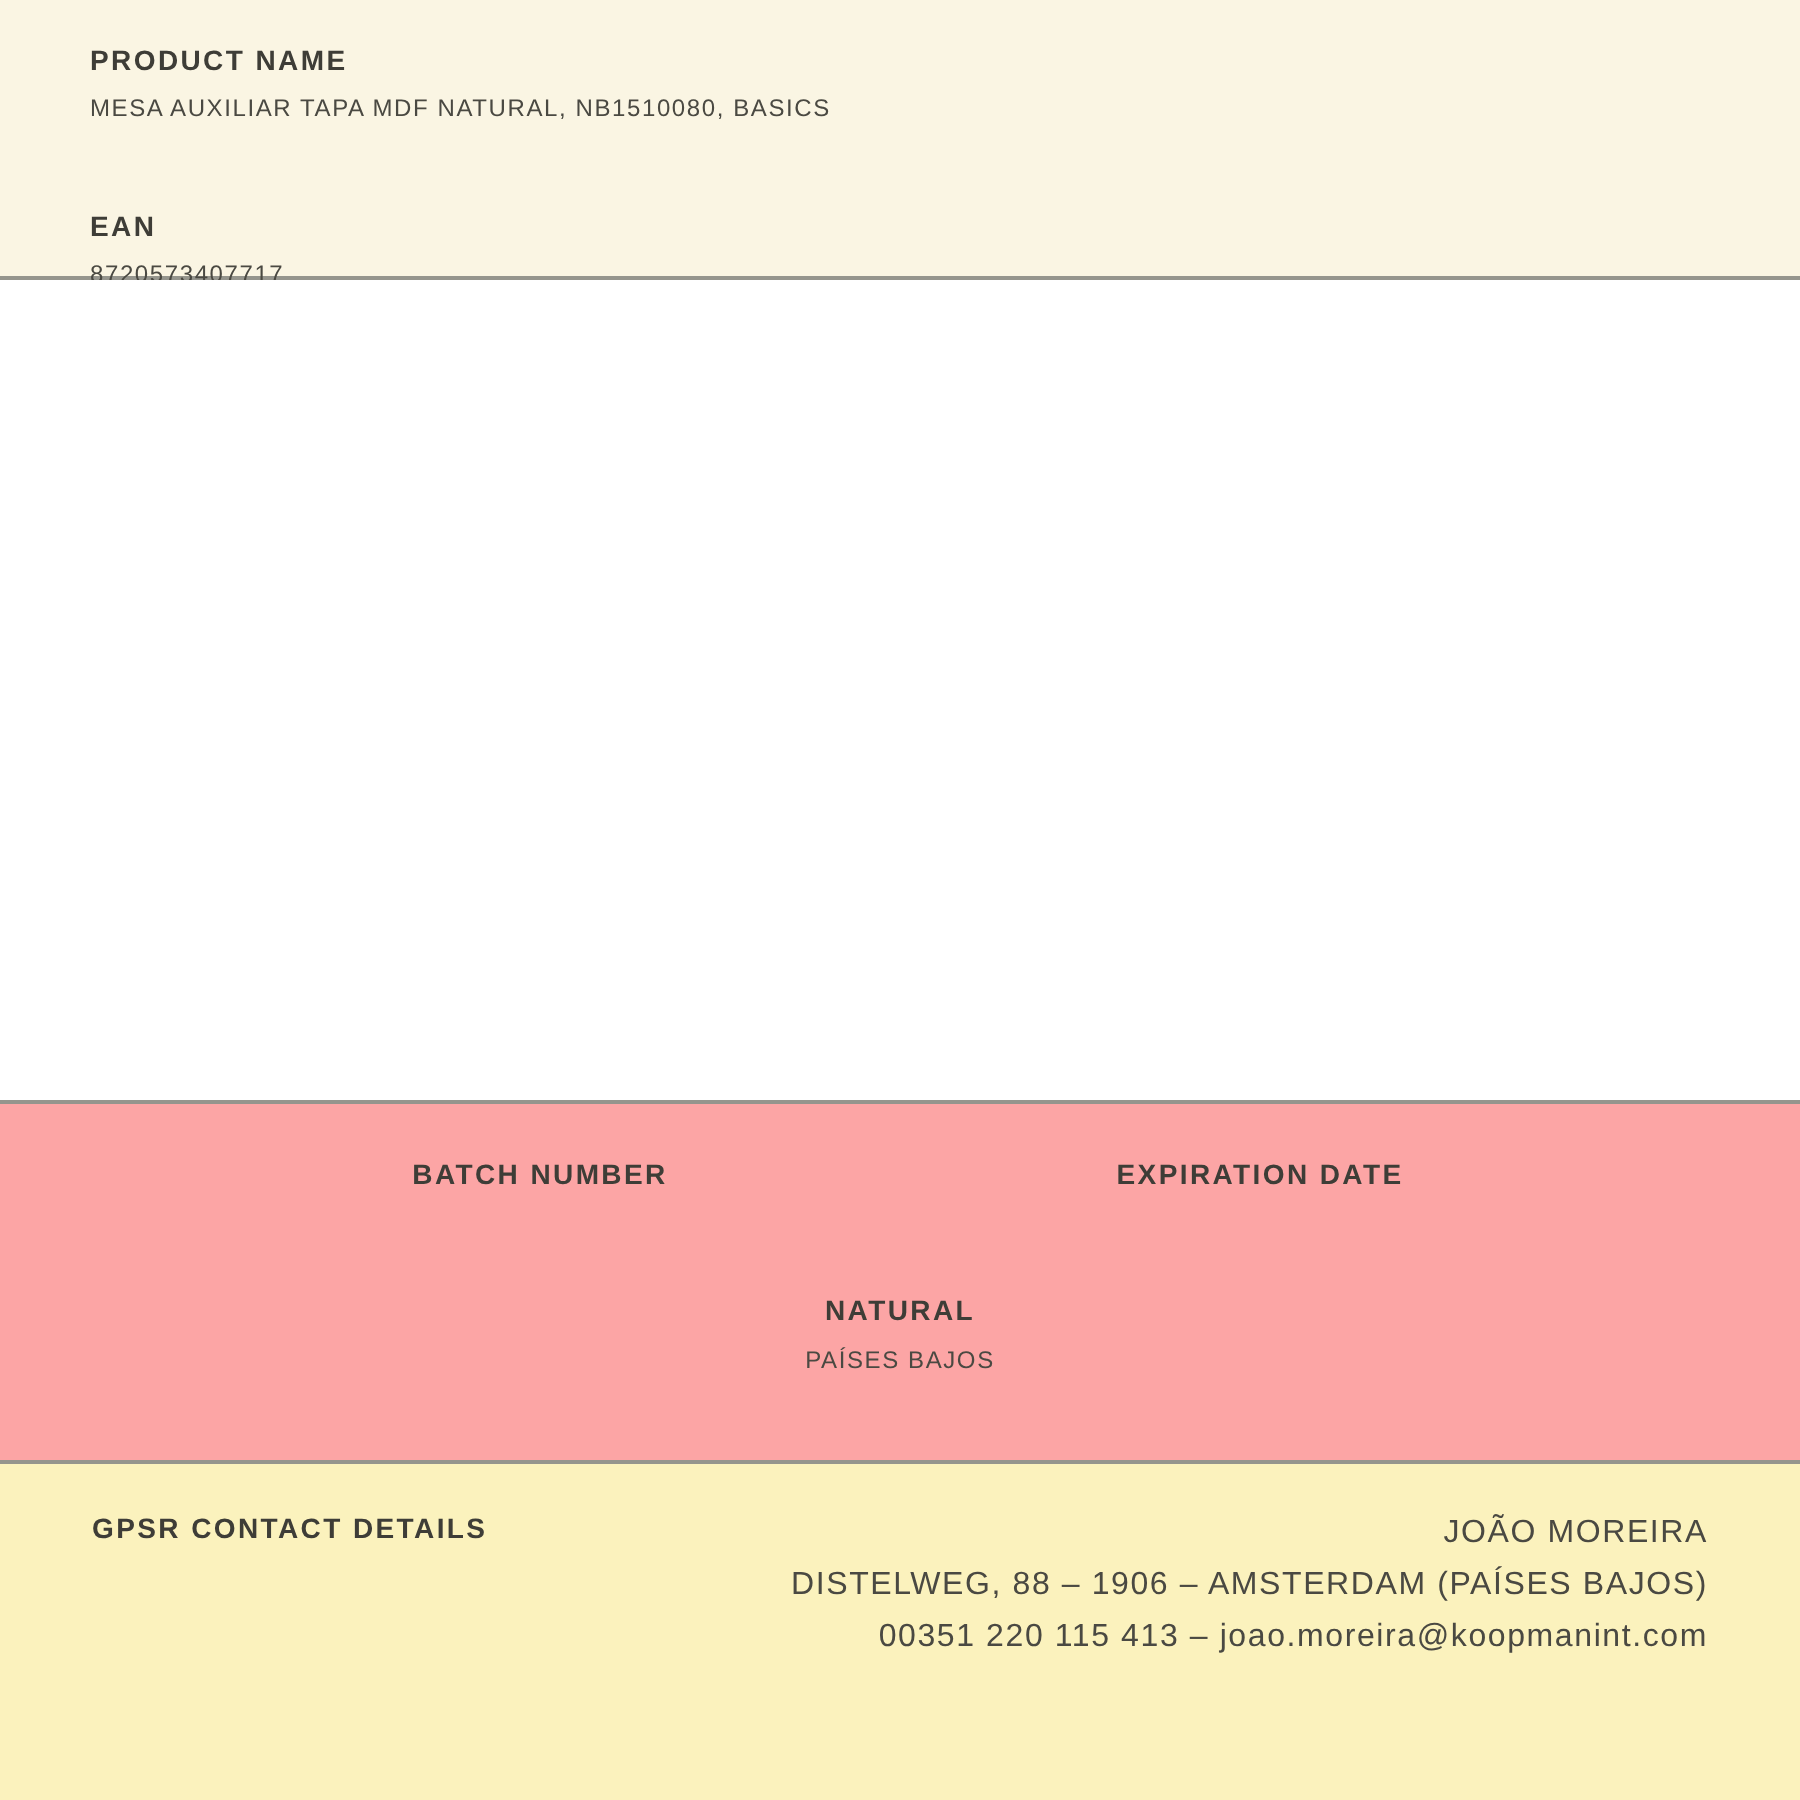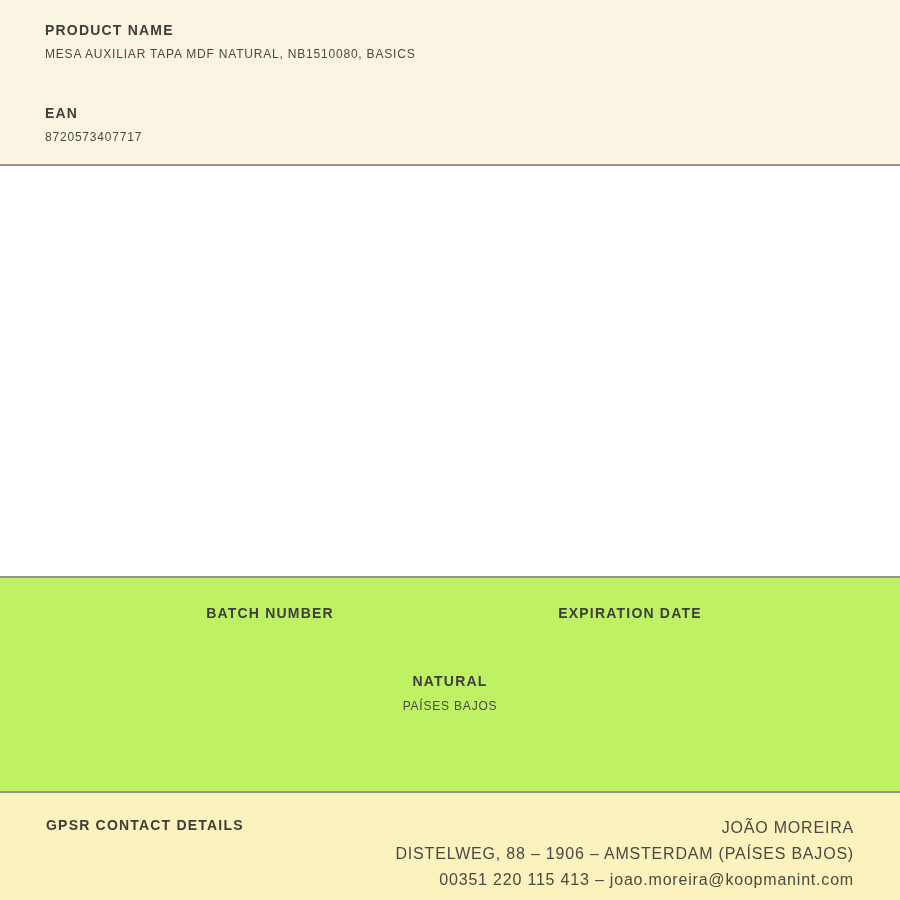--- a/index.html
+++ b/index.html
@@ -7,21 +7,21 @@
   body {
     font-family: "Liberation Sans", "DejaVu Sans", sans-serif;
     color: #45443c;
     background: #ffffff;
     overflow: hidden;
   }
   .page { width: 900px; height: 900px; display: flex; flex-direction: column; }
 
   
   .section-top {
-    height: 166px;
+    height: 140px;
     background: #faf5e3;
     border-bottom: 2px solid #95958d;
     padding: 22px 45px 0 45px;
   }
   .field-label {
     font-size: 14px;
     font-weight: bold;
     letter-spacing: 1.2px;
     color: #3e3d37;
   }
@@ -31,22 +31,22 @@
     color: #4a4942;
     margin-top: 9px;
   }
   .field-block + .field-block { margin-top: 44px; }
 
   
   .section-blank { height: 410px; background: #ffffff; }
 
   
   .section-info {
-    height: 217px;
-    background: #bef264;
+    height: 182px;
+    background: #fca5a5;
     border-top: 2px solid #95958d;
     border-bottom: 2px solid #95958d;
     padding: 27px 90px 0 90px;
   }
   .info-row { display: flex; }
   .info-col { flex: 1; text-align: center; }
   .info-row-2 { margin-top: 52px; }
   .info-value { margin-top: 10px; }
 
   

